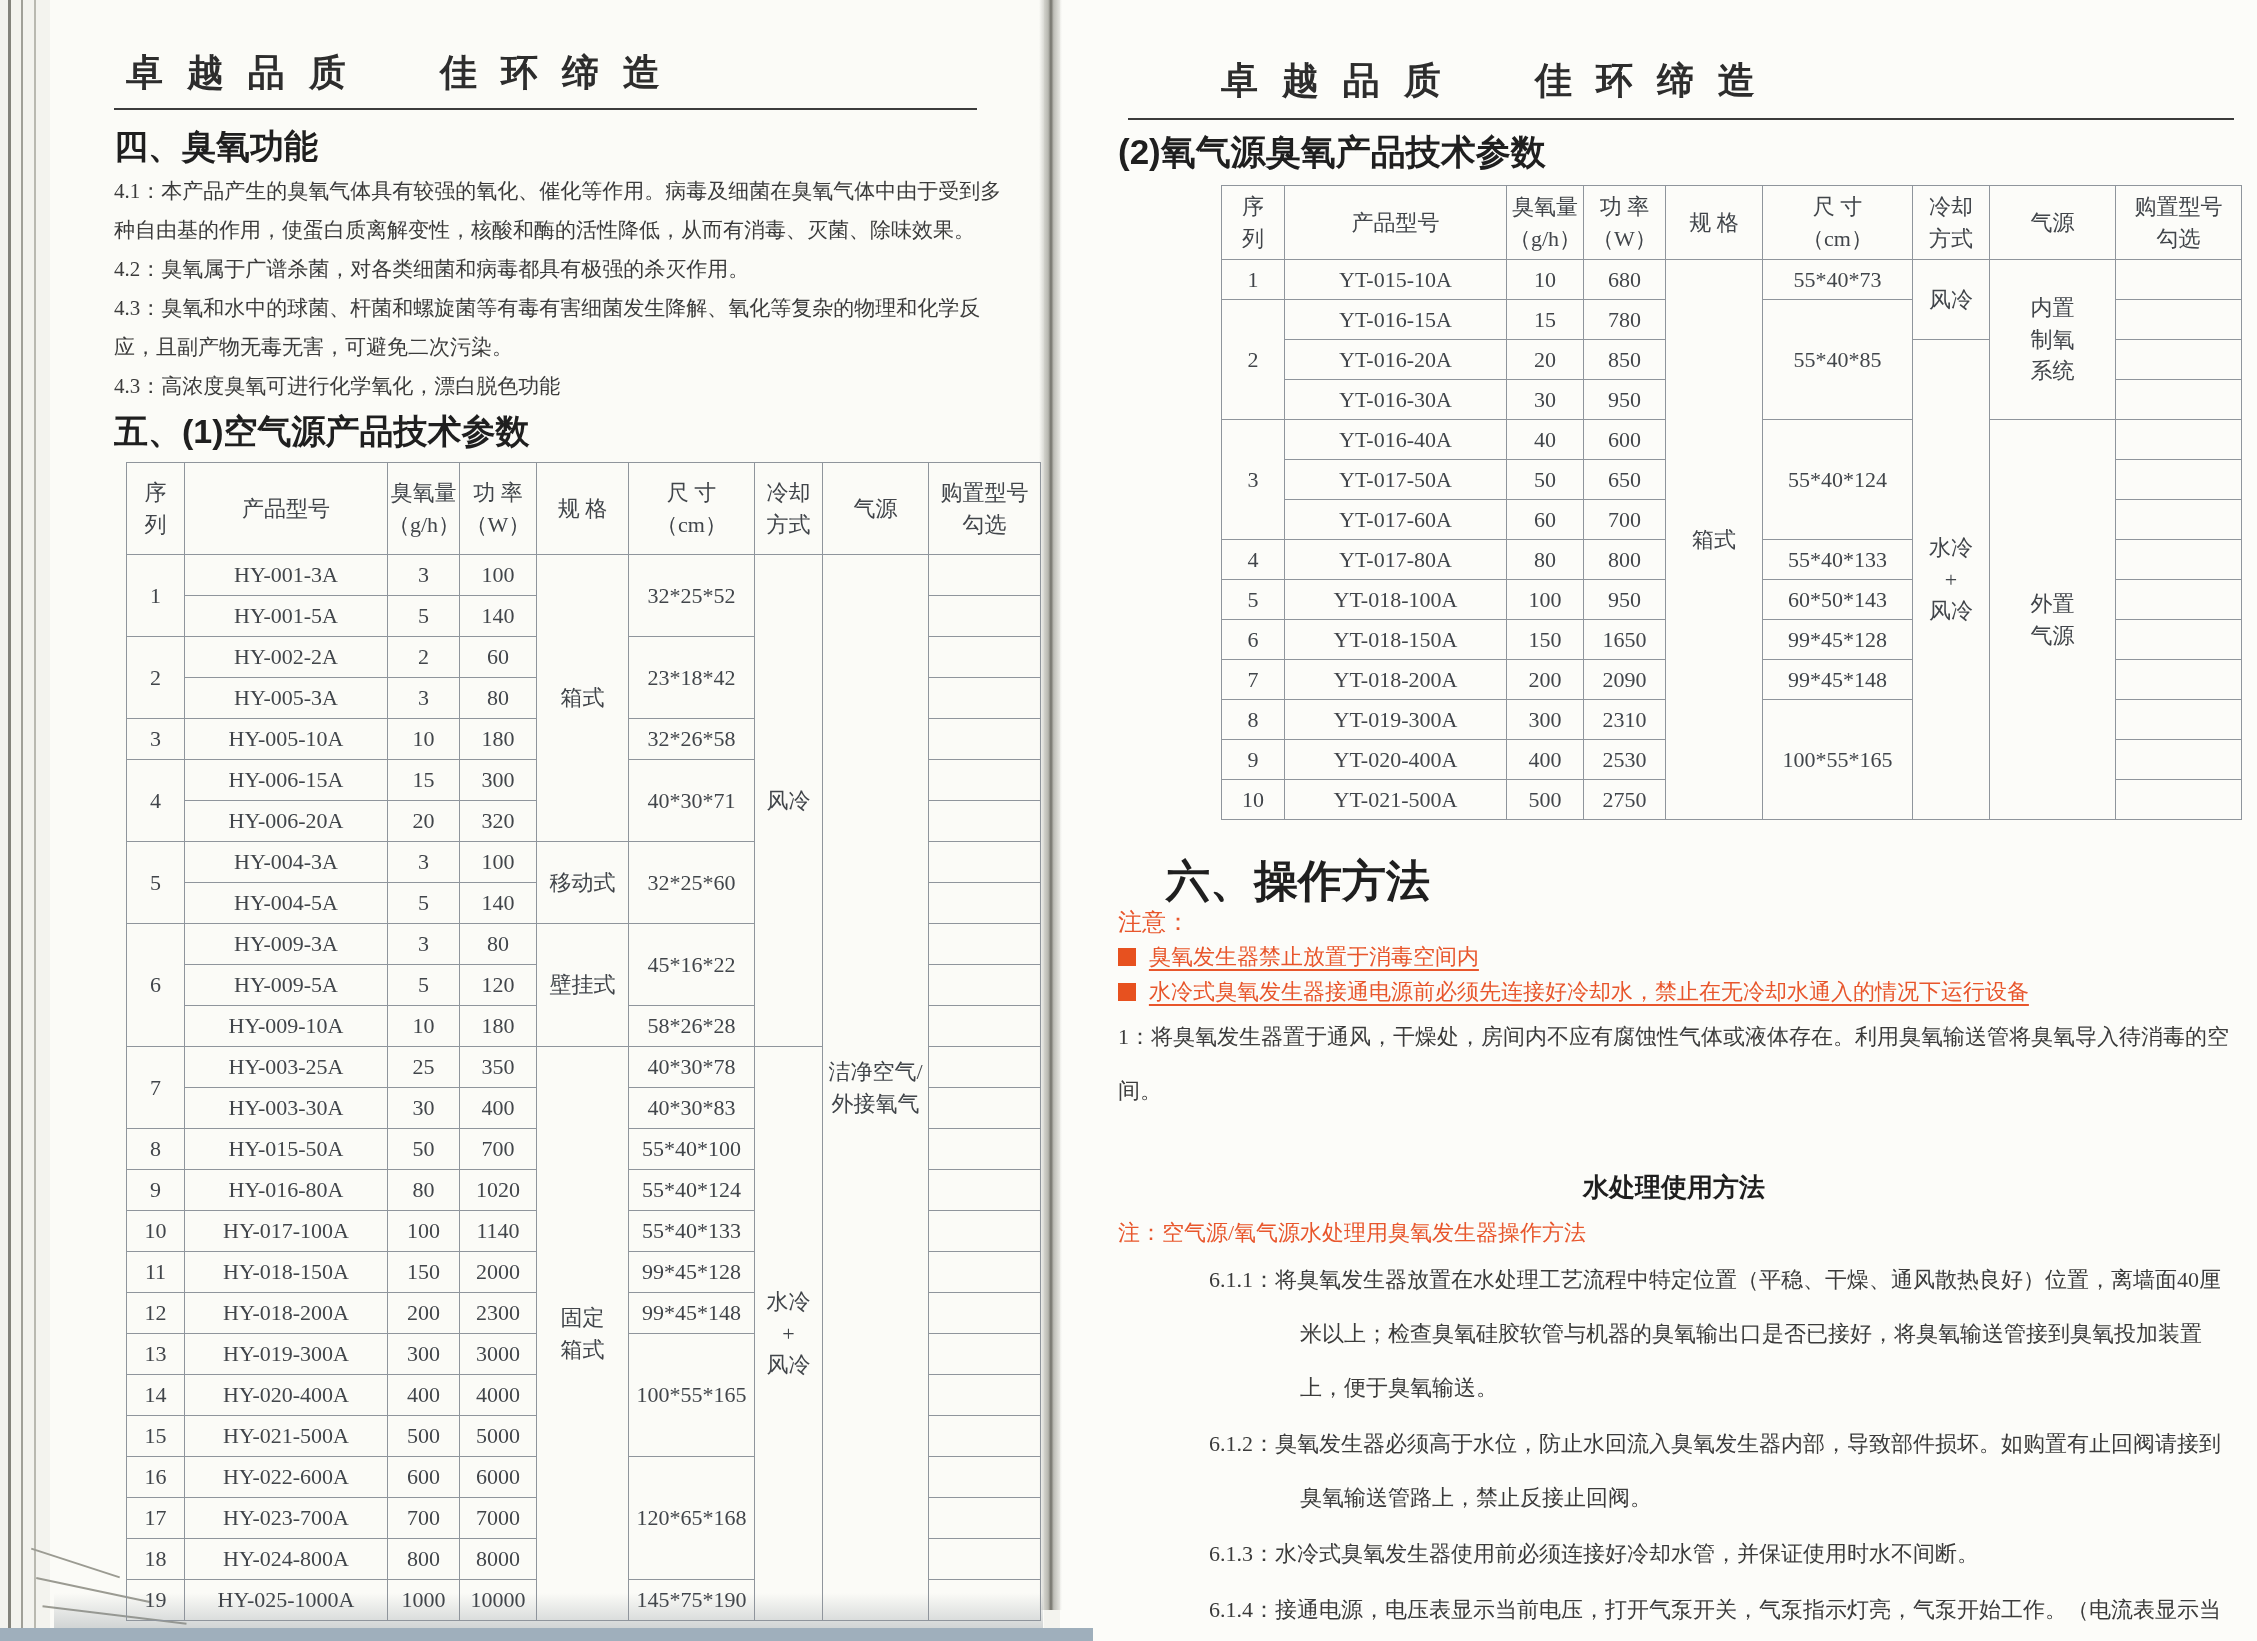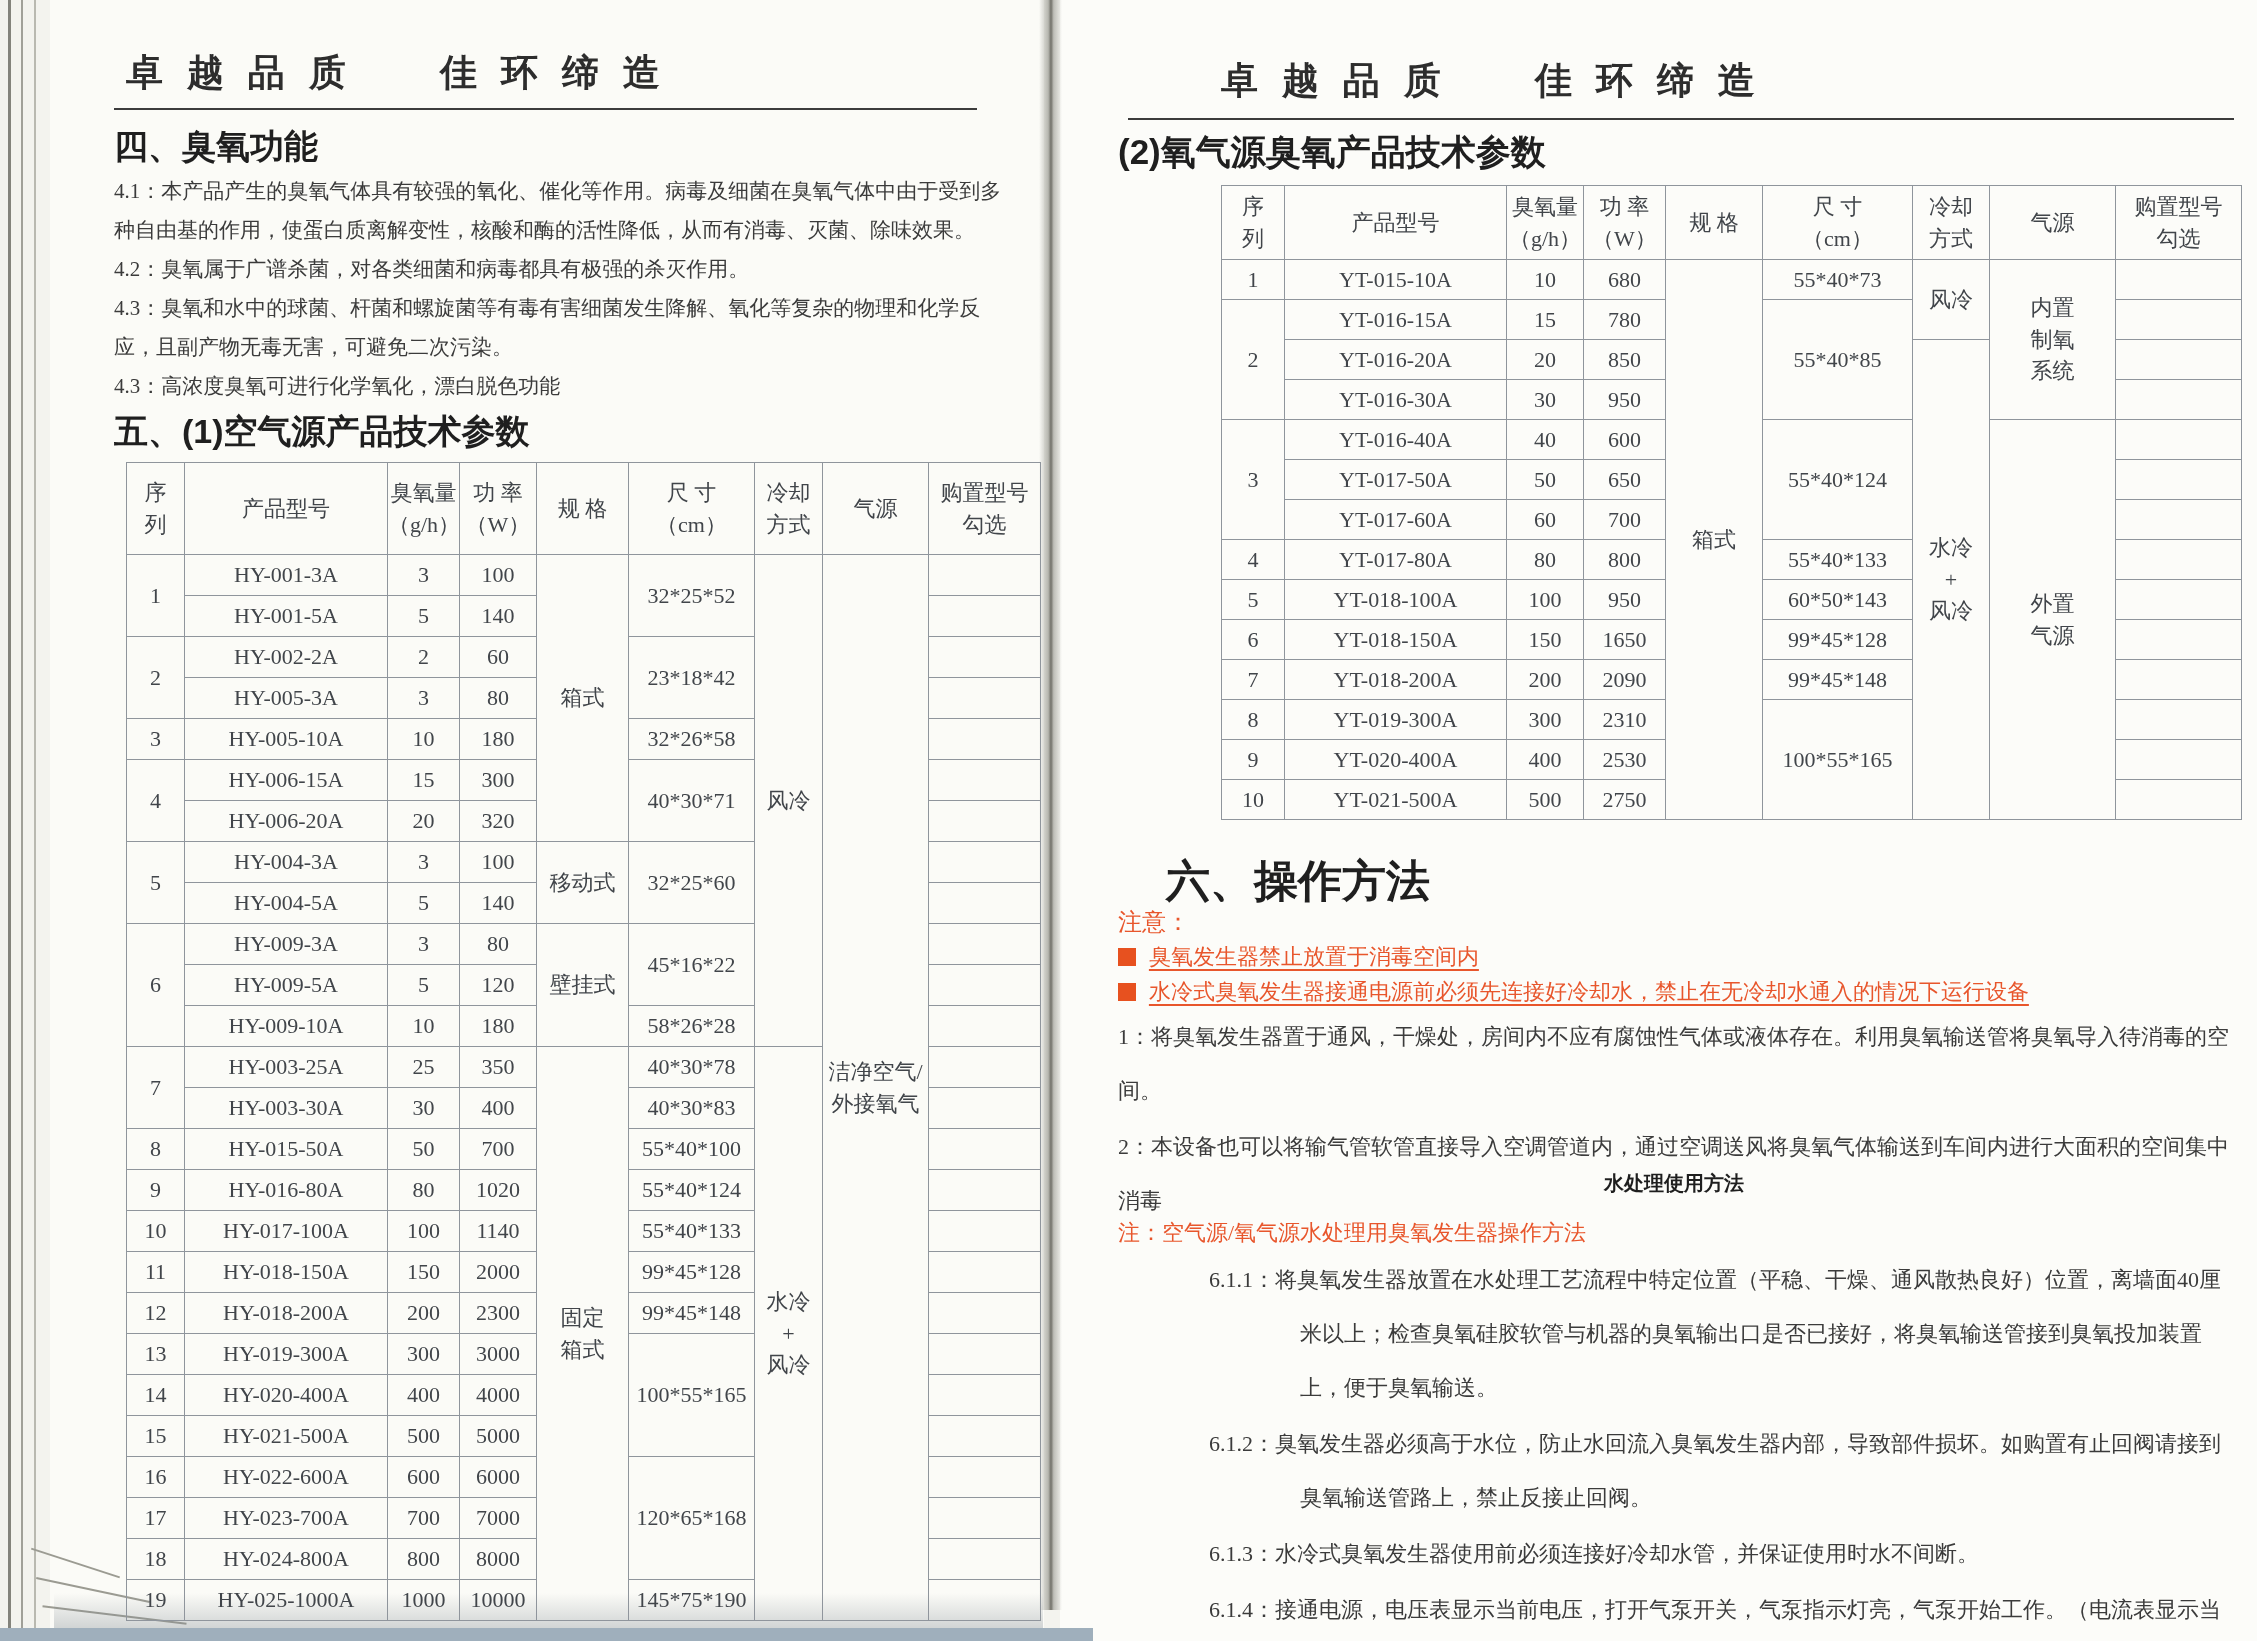--- a/index.html
+++ b/index.html
@@ -24,21 +24,21 @@
   .h-sans{position:absolute;font-family:"Liberation Sans","DejaVu Sans",sans-serif;font-weight:bold;color:#1f1f1f;text-align:right;}
 
   .para-block{position:absolute;}
   .para{font-size:21px;line-height:39px;margin:0;}
   .step{font-size:22px;line-height:54px;margin:0 0 1.9px 0;}
   .orange{color:#e8562c;}
   .notice{position:absolute;font-size:24px;font-weight:normal;}
   .warn{position:absolute;font-size:22px;}
   .warn .sq{display:inline-block;width:18.3px;height:18.3px;background:#e7511f;margin-right:12.6px;vertical-align:-1.9px;}
   .warn .warn-text{text-decoration:underline;text-underline-offset:4.8px;}
-  .water-title{position:absolute;font-size:20px;font-weight:bold;color:#1e1e1e;text-align:center;}
+  .water-title{position:absolute;font-size:26px;font-weight:bold;color:#1e1e1e;text-align:center;}
   .water-note{position:absolute;font-size:22px;}
   .wstep{padding-left:91px;text-indent:-91px;}
 
   .ptable{position:absolute;}
   .ptable table{border-collapse:collapse;table-layout:fixed;border:1.9px solid #7d838a;width:100%;}
   .ptable th,.ptable td{border:1px solid #8f959c;text-align:center;vertical-align:middle;
         white-space:pre-line;font-size:22px;color:#41454a;padding:0;font-weight:normal;line-height:1.45;}
   .tbl-left{left:126px;top:462px;width:913px;}
   .tbl-left th{height:91px;}
   .tbl-left td{height:40px;}
@@ -478,21 +478,20 @@
 
   <div class="warn orange" style="left:1118px;top:942px;">
     <span class="sq"></span><span class="warn-text">臭氧发生器禁止放置于消毒空间内</span>
   </div>
   <div class="warn orange" style="left:1118px;top:977px;">
     <span class="sq"></span><span class="warn-text">水冷式臭氧发生器接通电源前必须先连接好冷却水，禁止在无冷却水通入的情况下运行设备</span>
   </div>
 
   <div class="para-block" style="left:1118px;top:1010px;width:1112px;">
     <p class="step">1：将臭氧发生器置于通风，干燥处，房间内不应有腐蚀性气体或液体存在。利用臭氧输送管将臭氧导入待消毒的空间。</p>
-    <p class="step">2：本设备也可以将输气管软管直接导入空调管道内，通过空调送风将臭氧气体输送到车间内进行大面积的空间集中消毒</p>
   </div>
 
   <div class="water-title" style="left:1118px;top:1170px;width:1112px;">水处理使用方法</div>
 
   <div class="water-note orange" style="left:1118px;top:1218px;text-align:right;">注：空气源/氧气源水处理用臭氧发生器操作方法</div>
 
   <div class="para-block" style="left:1209px;top:1253px;width:1025px;">
     <p class="step wstep">6.1.1：将臭氧发生器放置在水处理工艺流程中特定位置（平稳、干燥、通风散热良好）位置，离墙面40厘米以上；检查臭氧硅胶软管与机器的臭氧输出口是否已接好，将臭氧输送管接到臭氧投加装置上，便于臭氧输送。</p>
     <p class="step wstep">6.1.2：臭氧发生器必须高于水位，防止水回流入臭氧发生器内部，导致部件损坏。如购置有止回阀请接到臭氧输送管路上，禁止反接止回阀。</p>
     <p class="step wstep">6.1.3：水冷式臭氧发生器使用前必须连接好冷却水管，并保证使用时水不间断。</p>

